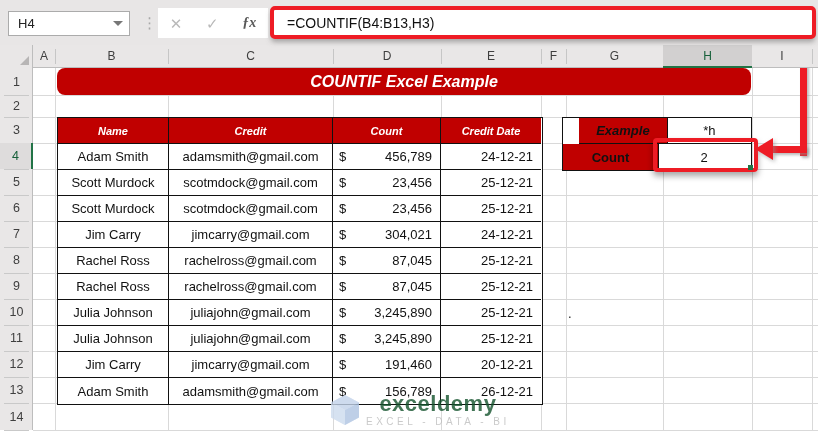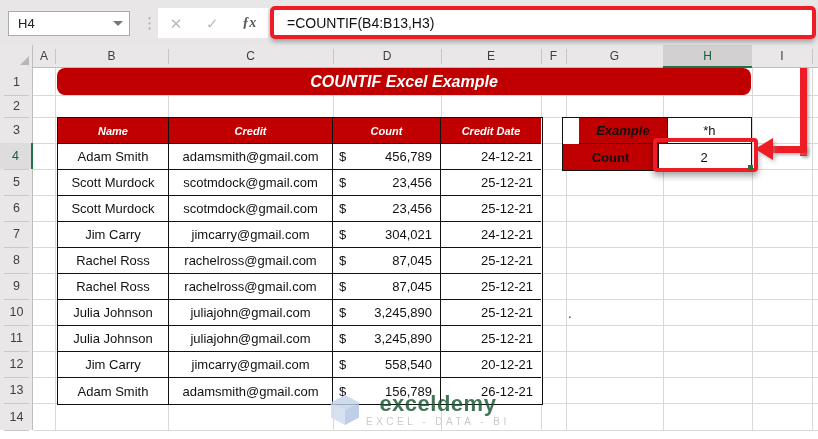--- a/index.html
+++ b/index.html
@@ -283,21 +283,21 @@
           <span class="cur">$</span>
           <span class="val">3,245,890</span>
         </div>
       <div class="c c-date">25-12-21</div>
     </div>
     <div class="trow">
       <div class="c c-name">Jim Carry</div>
       <div class="c c-email">jimcarry@gmail.com</div>
       <div class="c c-amount">
           <span class="cur">$</span>
-          <span class="val">558,540</span>
+          <span class="val">191,460</span>
         </div>
       <div class="c c-date">20-12-21</div>
     </div>
     <div class="trow">
       <div class="c c-name">Adam Smith</div>
       <div class="c c-email">adamsmith@gmail.com</div>
       <div class="c c-amount">
           <span class="cur">$</span>
           <span class="val">156,789</span>
         </div>

